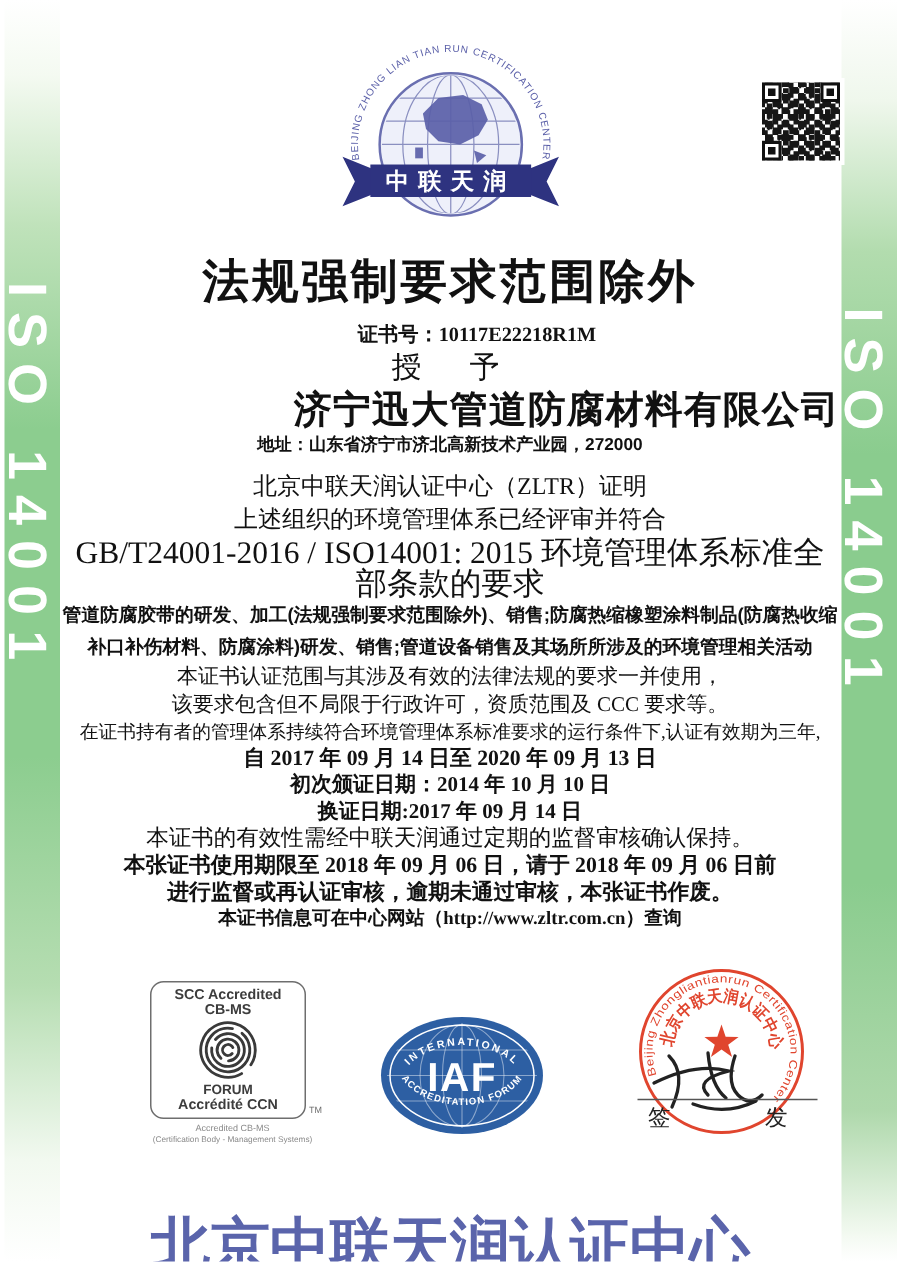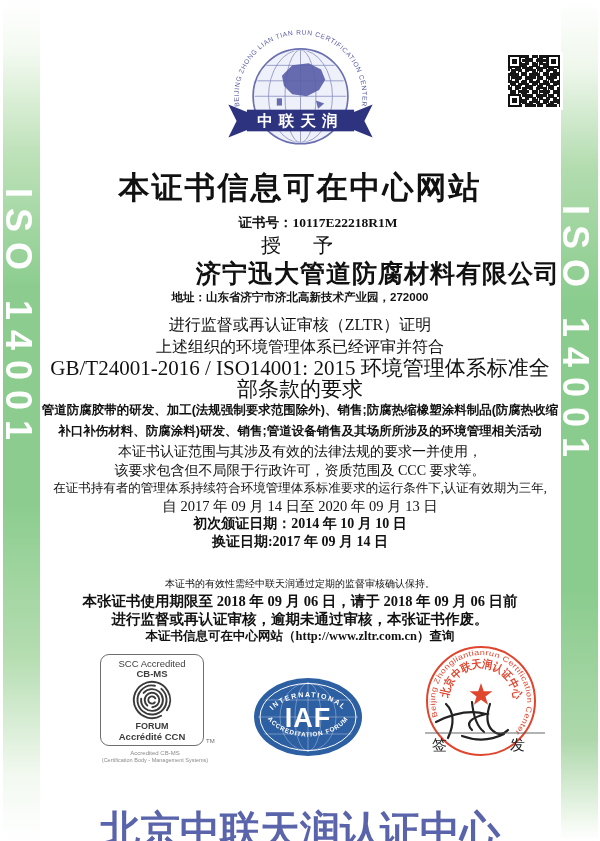--- a/index.html
+++ b/index.html
@@ -47,31 +47,31 @@
   .org-code, .address { font-family:"Liberation Sans", sans-serif; font-size:11.5px; font-weight:bold; line-height:15px; }
   .address { line-height:14px; }
   .stmt  { font-size:16px; line-height:22px; }
   .stmt.first { margin-top:10px; }
   .stmt.std   { font-size:21px; line-height:21px; }
   .scope-title { font-size:16.5px; font-weight:bold; line-height:21px; }
   .scope { font-family:"Liberation Sans", sans-serif; font-size:12.5px; font-weight:bold; line-height:21px; }
   .term   { font-size:14px; line-height:19px; }
   .term.t0 { margin-top:0; }
   .term.t2 { font-size:12.5px; line-height:17px; white-space:nowrap; }
-  .term.t3 { font-size:14.5px; font-weight:normal; line-height:18px;text-align:center; }
+  .term.t3 { font-size:14.5px; font-weight:bold; line-height:18px;text-align:center; }
   .term.t4, .term.t5 { font-weight:bold; line-height:18px; }
-  .term.t6 { font-size:10px; line-height:17px;margin-top:24px; }
+  .term.t6 { font-size:15px; line-height:17px; }
   .term.t7, .term.t8 { font-size:14.5px; font-weight:bold; line-height:18px; }
   .term.t9 { font-size:12.5px; font-weight:bold; line-height:17px; }
   
   .scc { position:absolute; left:100px; top:654px; width:110px; text-align:center;
          font-family:"Liberation Sans", sans-serif; color:#3c3c3c; }
   .scc-box { position:relative; width:104px; height:92px; border:1.5px solid #6e6e6e; border-radius:9px;
              background:#fff; box-sizing:border-box; padding-top:3px; }
-  .scc-box .l1 { font-size:9.5px; font-weight:normal; line-height:11px; }
+  .scc-box .l1 { font-size:9.5px; font-weight:bold; line-height:11px; }
   .scc-box .l2 { font-size:9.5px; font-weight:bold; line-height:10px; }
   .scc-box svg { display:block; margin:1px auto; }
   .scc-box .l3 { font-size:9px;  font-weight:bold; line-height:10px; }
   .scc-box .l4 { font-size:9.5px; font-weight:bold; line-height:11px; }
   .scc-tm { position:absolute; left:106px; top:84px; font-size:6px; color:#6e6e6e; }
   .scc-sub1 { margin-top:4px; font-size:6px; color:#8a8a8a; line-height:7px; }
   .scc-sub2 { font-size:5.5px; color:#8a8a8a; line-height:7px; }
   .iaf   { position:absolute; left:252px; top:676px; }
   .stamp { position:absolute; left:410px; top:638px; }
   
@@ -125,26 +125,26 @@
 </div>
 
 <div class="qr">
   <div class="qr-cells"></div>
   <div class="qr-finder tl"></div>
   <div class="qr-finder tr"></div>
   <div class="qr-finder bl"></div>
 </div>
 
 <div class="content">
-  <h1 class="title">本证书信息可在中心网站</h1>
+  <h1 class="title">法规强制要求范围除外</h1>
   <div class="cert-no">证书号：10117E22218R1M</div>
   <div class="award">授　予</div>
   <div class="company">济宁迅大管道防腐材料有限公司</div>
   <div class="address">地址：山东省济宁市济北高新技术产业园，272000</div>
-  <div class="stmt first">进行监督或再认证审核（ZLTR）证明</div>
+  <div class="stmt first">北京中联天润认证中心（ZLTR）证明</div>
   <div class="stmt">上述组织的环境管理体系已经评审并符合</div>
   <div class="stmt std">GB/T24001-2016 / ISO14001: 2015 环境管理体系标准全部条款的要求</div>
   <div class="scope">管道防腐胶带的研发、加工(法规强制要求范围除外)、销售;防腐热缩橡塑涂料制品(防腐热收缩</div>
   <div class="scope">补口补伤材料、防腐涂料)研发、销售;管道设备销售及其场所所涉及的环境管理相关活动</div>
   <div class="term t0">本证书认证范围与其涉及有效的法律法规的要求一并使用，</div>
   <div class="term t1">该要求包含但不局限于行政许可，资质范围及 CCC 要求等。</div>
   <div class="term t2">在证书持有者的管理体系持续符合环境管理体系标准要求的运行条件下,认证有效期为三年,</div>
   <div class="term t3">自 2017 年 09 月 14 日至 2020 年 09 月 13 日</div>
   <div class="term t4">初次颁证日期：2014 年 10 月 10 日</div>
   <div class="term t5">换证日期:2017 年 09 月 14 日</div>

